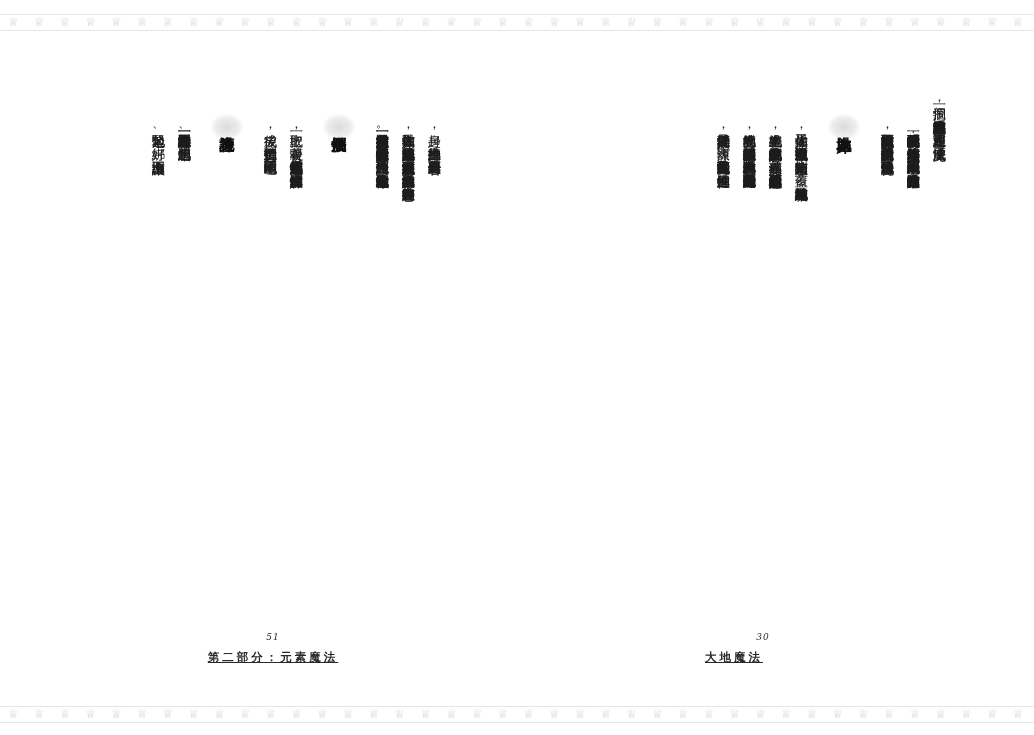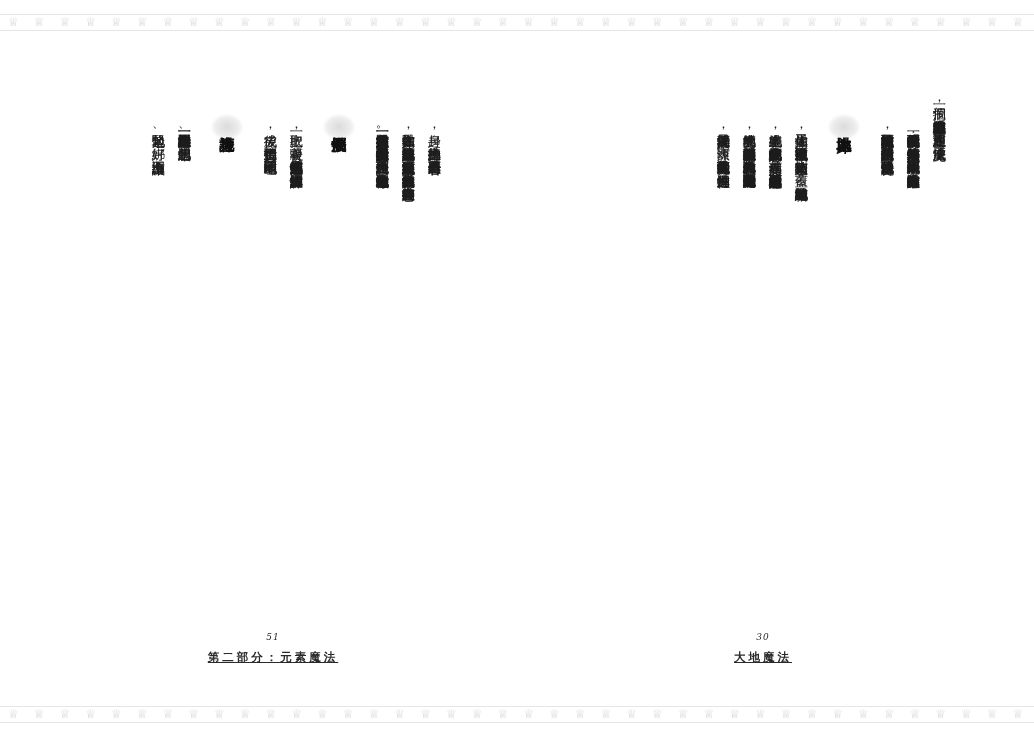--- a/index.html
+++ b/index.html
@@ -48,21 +48,21 @@
     font-style:italic;font-size:9px;letter-spacing:1px;
     width:60px;
   }
   .folio-right{left:733px;top:632px;}
   .folio-left{left:243px;top:632px;}
   .running-head{
     font-size:11.5px;font-weight:600;letter-spacing:3px;
     width:200px;
     text-decoration:underline;
   }
-  .running-right{left:663px;top:650px;}
+  .running-right{left:634px;top:650px;}
   .running-left{left:173px;top:650px;}
 </style>
 </head>
 <body>
 
 <div class="spread">
 
   <div class="ornament-band band-top" style="color: rgb(210, 210, 210);">♕♕♕♕♕♕♕♕♕♕♕♕♕♕♕♕♕♕♕♕♕♕♕♕♕♕♕♕♕♕♕♕♕♕♕♕♕♕♕♕</div>
 
   <div class="v-text v-text-right">

